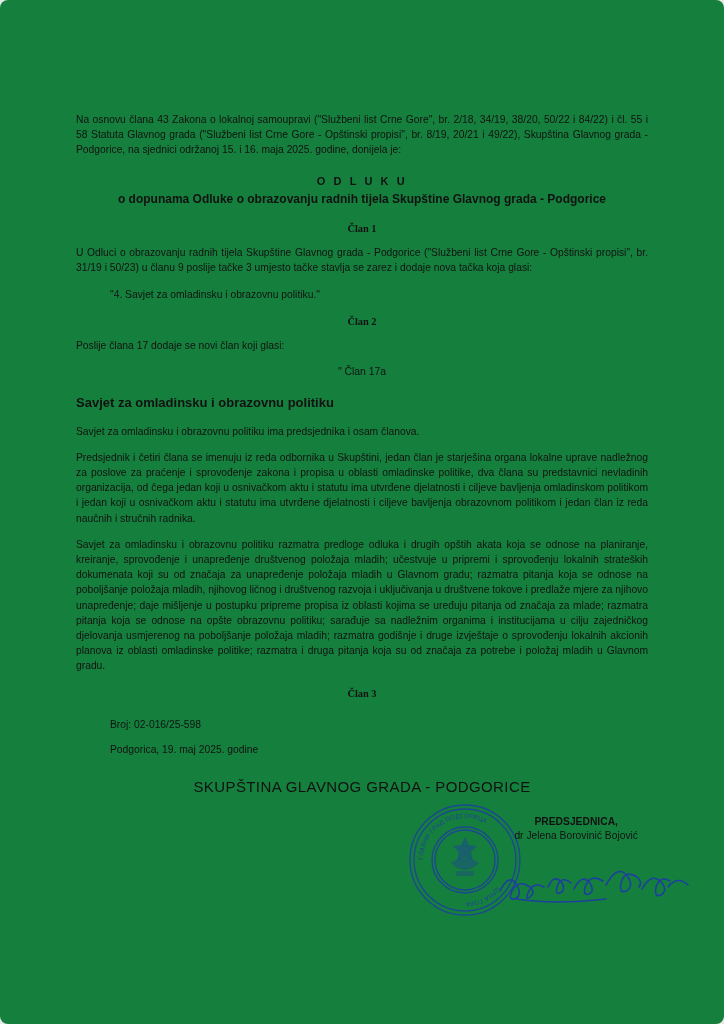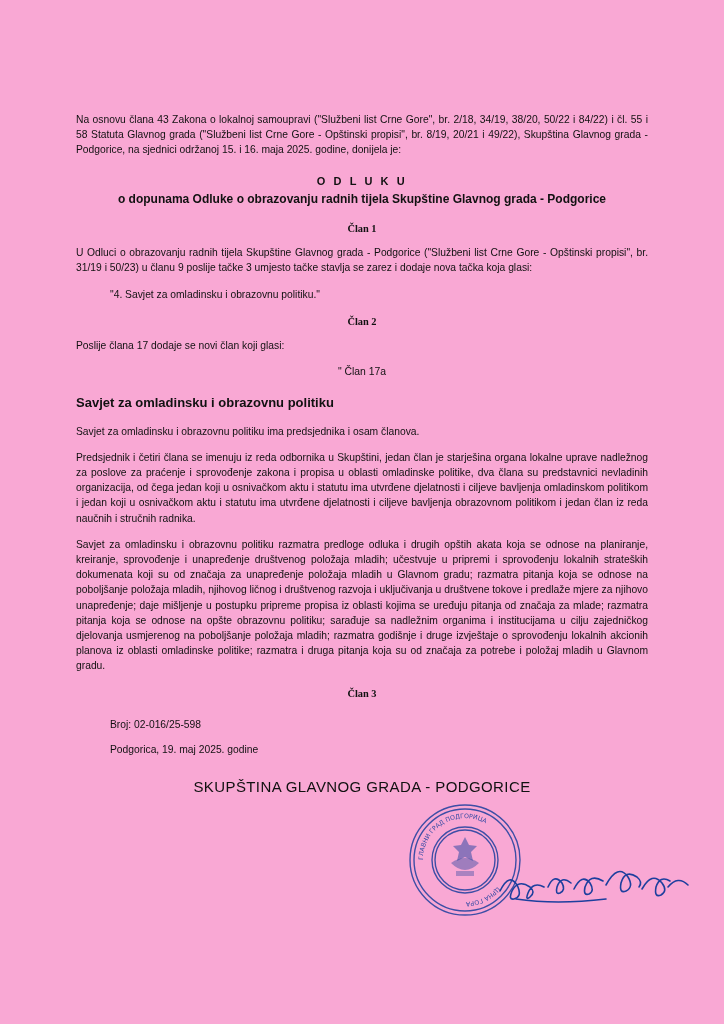--- a/index.html
+++ b/index.html
@@ -7,24 +7,25 @@
     padding: 0;
     background: #e8e8e8;
   }
   body {
     font-family: "Liberation Sans", sans-serif;
   }
   .page {
     position: relative;
     width: 724px;
     height: 1024px;
-    background: #f9a8d4;
+    background: #15803d;
     margin: 0 auto;
     overflow: hidden;
     box-sizing: border-box;
+    border-radius: 8px;
   }
   .content {
     position: absolute;
     left: 76px;
     top: 112px;
     width: 572px;
     color: #111111;
     font-size: 10.3px;
     line-height: 15.2px;
   }
@@ -181,20 +182,24 @@
           <defs>
             <path id="topArc" d="M 17 59 A 42 42 0 0 1 101 59"></path>
             <path id="botArc" d="M 101 59 A 42 42 0 0 1 17 59"></path>
           </defs>
           <g fill="#1d3f9e" opacity="0.9" font-family="'DejaVu Sans', sans-serif" font-size="6.2">
             <text><textPath href="#botArc" startOffset="22%">ЦРНА ГОРА</textPath></text>
           </g>
         </svg>
       </div>
 
+      <div class="pred-block">
+        <div class="t1">PREDSJEDNICA,</div>
+        <div class="t2">dr Jelena Borovinić Bojović</div>
+      </div>
 
       <div class="sig">
         <svg width="200" height="60" viewBox="0 0 200 60" xmlns="http://www.w3.org/2000/svg">
           <g fill="none" stroke="#1d3f9e" stroke-width="1.6" stroke-linecap="round">
             <path d="M4 38 q10 -20 18 -4 q4 10 -4 12 q-6 1 -2 -8 q6 -12 18 -4 q6 5 0 10 q-5 4 -2 -4 q5 -12 16 -6"></path>
             <path d="M52 34 q6 -14 14 -4 q4 7 -2 10 q-5 2 -3 -6 q4 -12 14 -4"></path>
             <path d="M78 36 q8 -16 16 -6 q5 8 -1 11 q-6 2 -4 -7 q5 -14 18 -6"></path>
             <path d="M110 32 q12 -22 22 -8 q6 10 -2 14 q-7 3 -5 -8 q4 -14 16 -6 q6 5 2 10"></path>
             <path d="M146 36 q10 -18 20 -6 q6 8 -1 12 q-7 3 -5 -8 q4 -12 14 -6"></path>
             <path d="M172 34 q10 -12 20 -2"></path>

